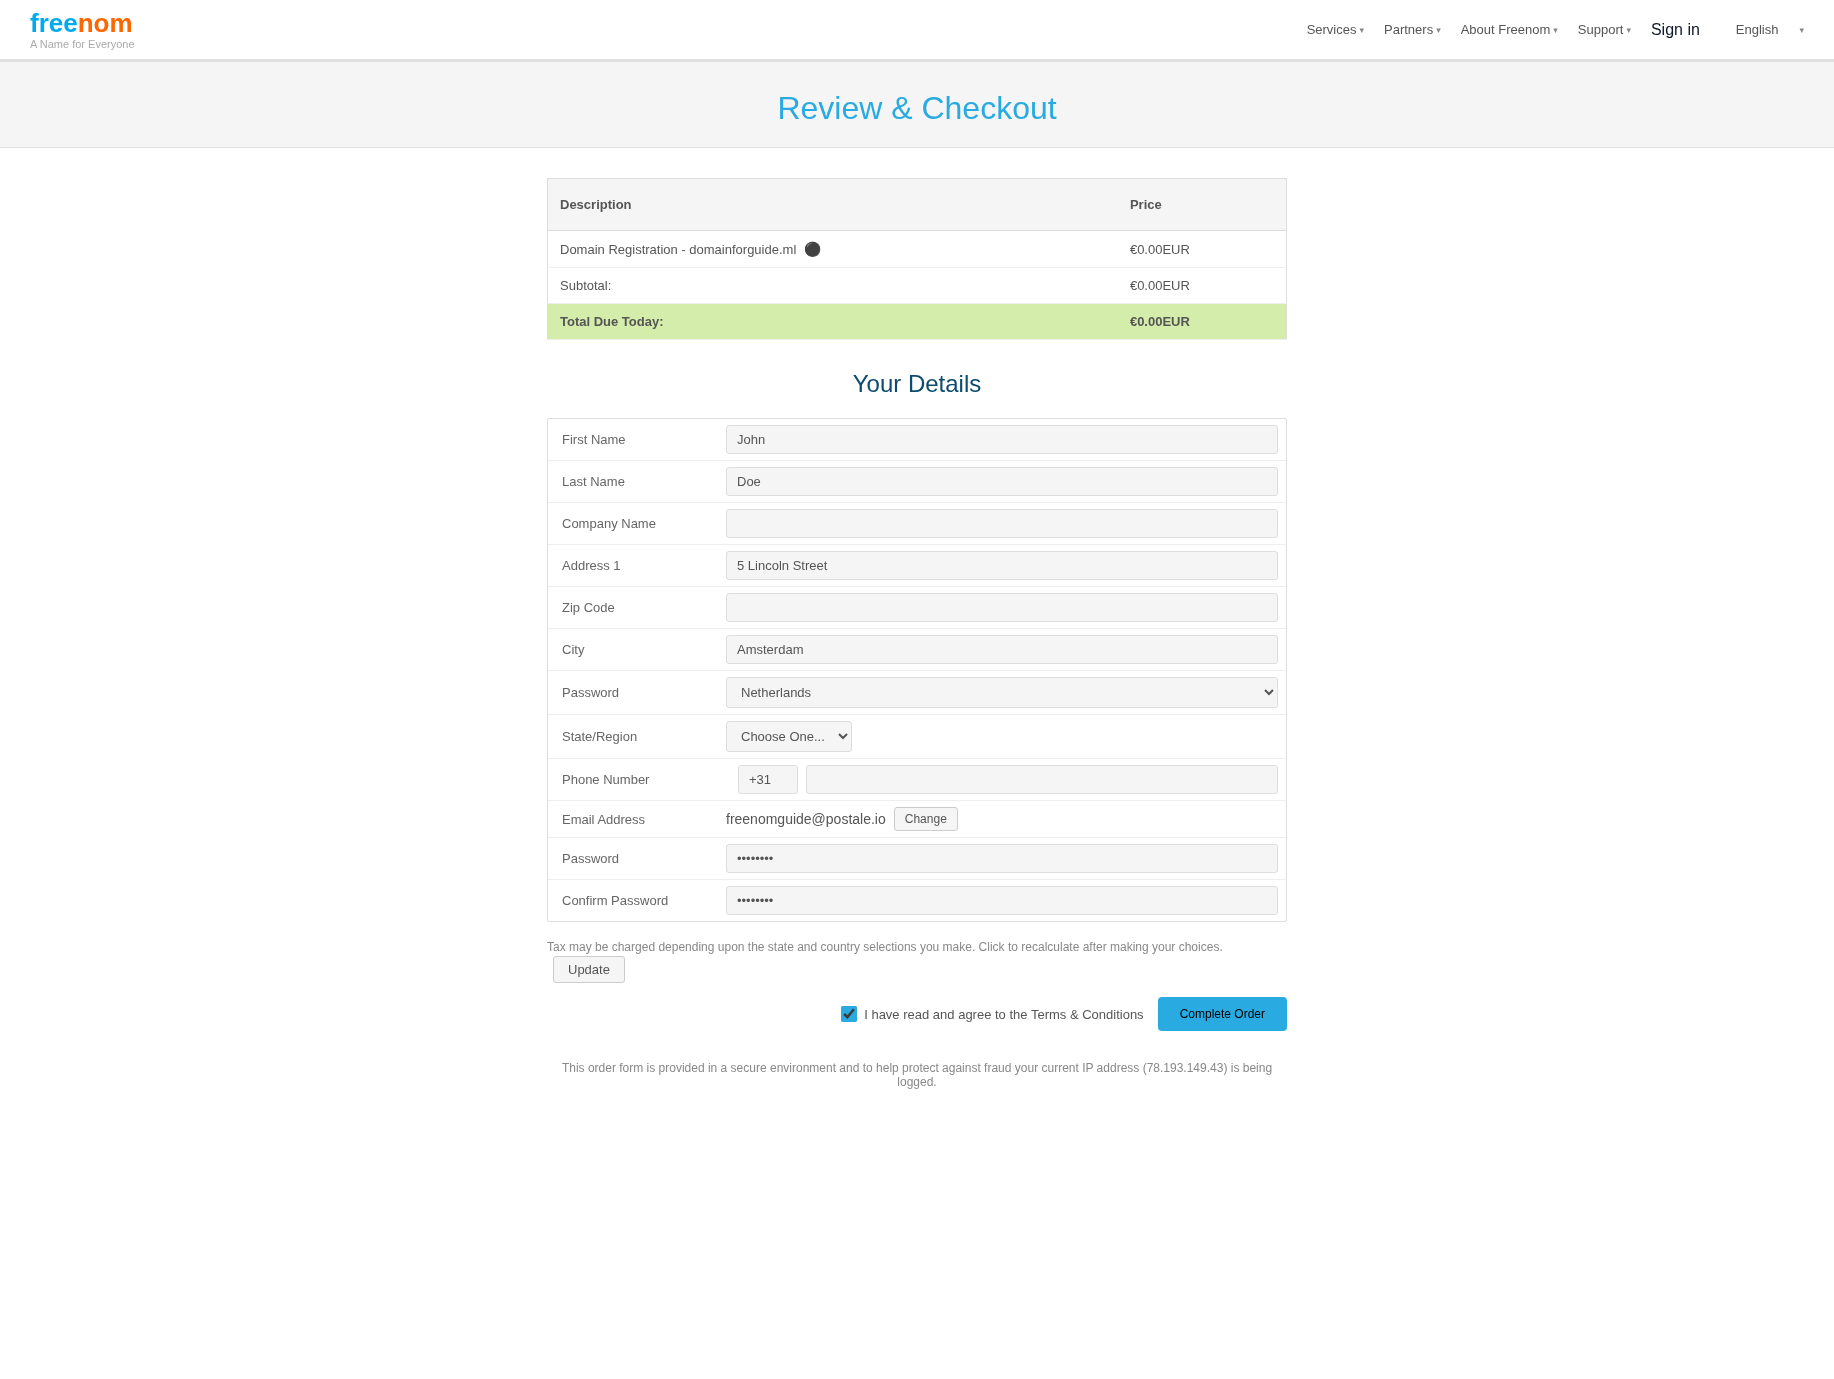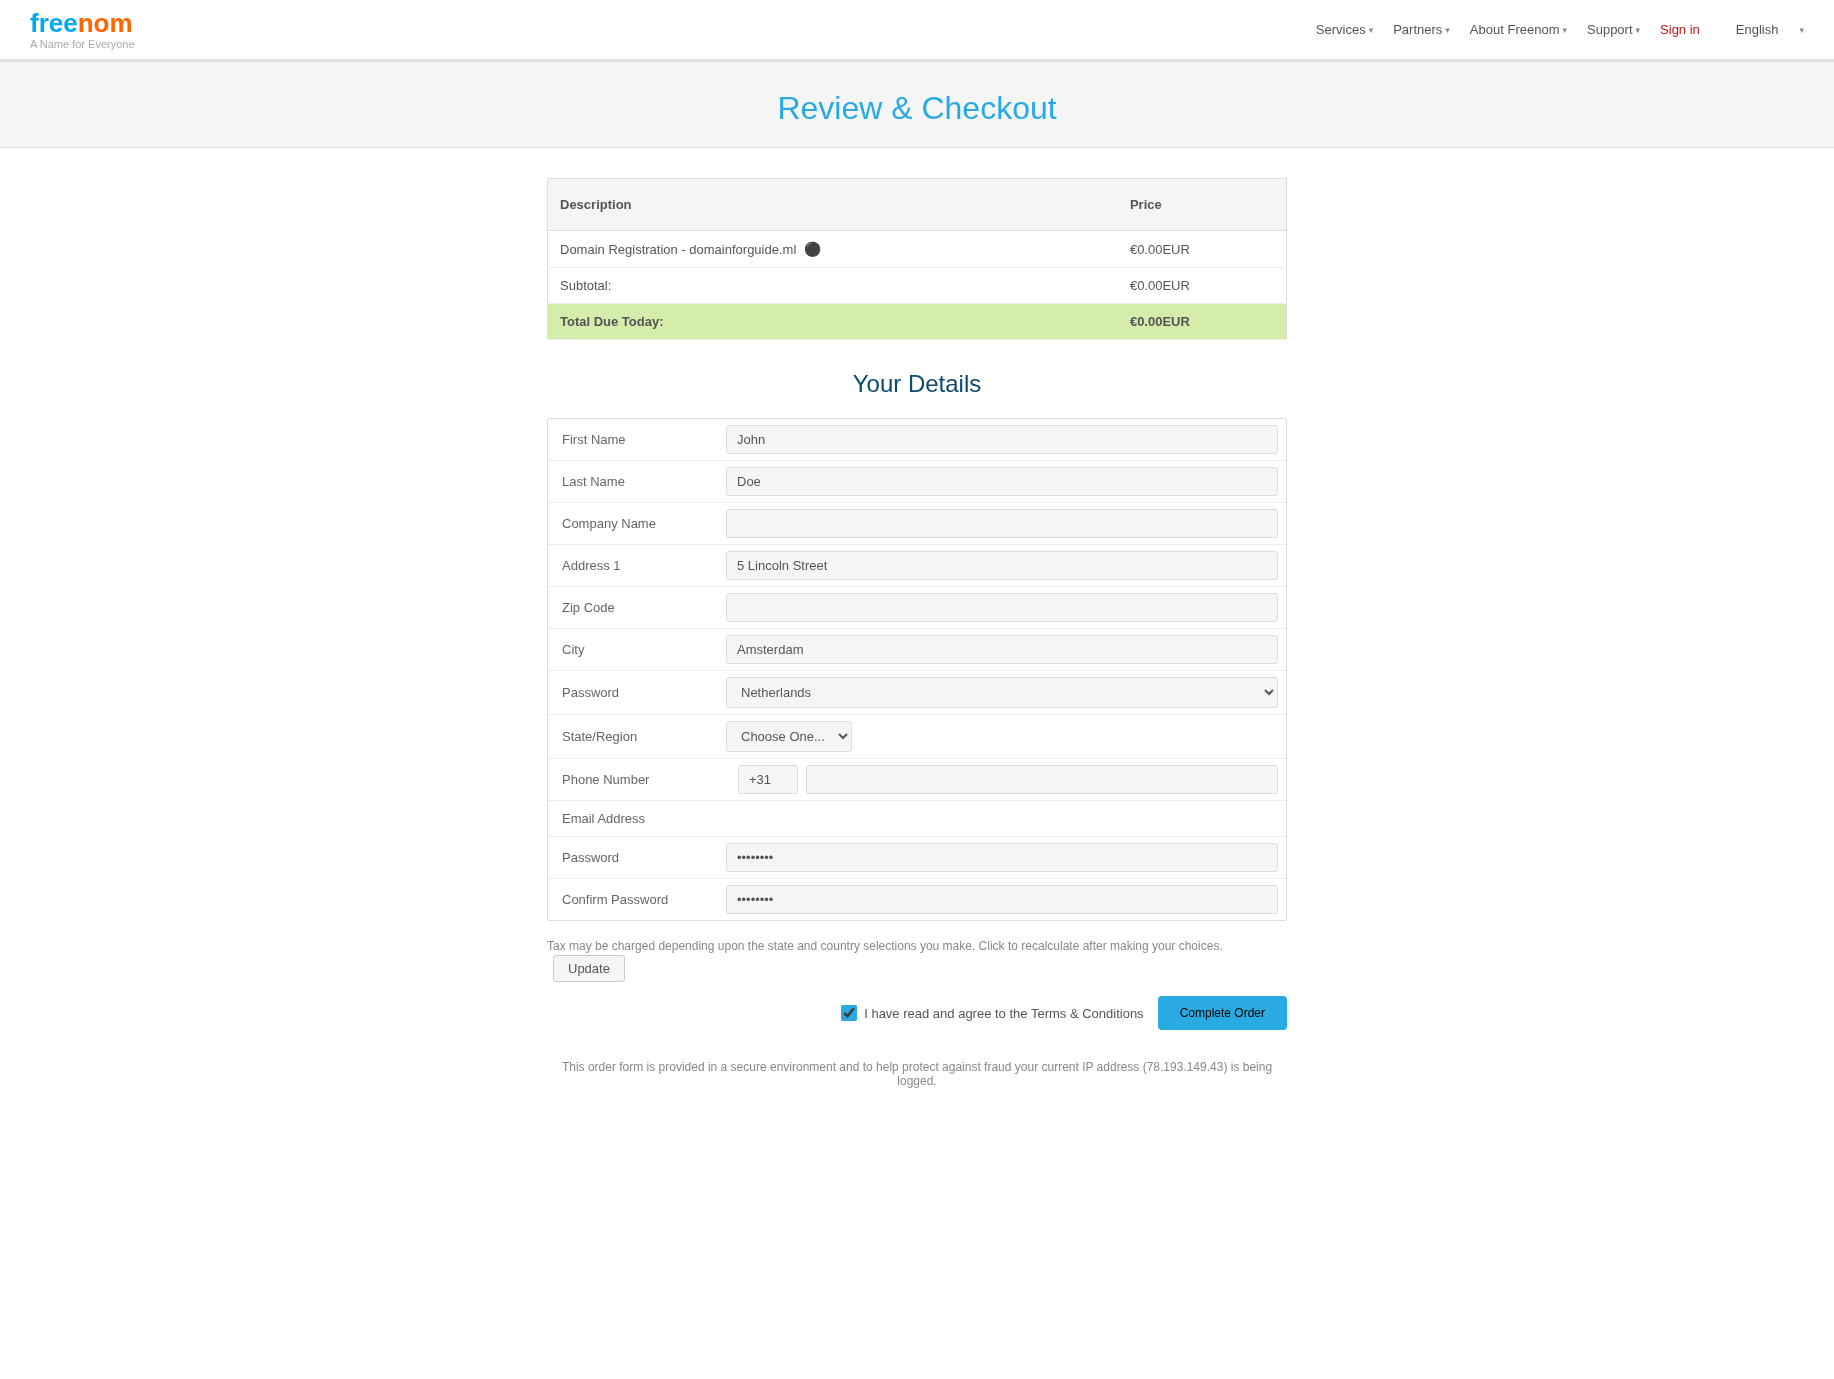--- a/index.html
+++ b/index.html
@@ -15,21 +15,21 @@
       background: #fff;
       border-bottom: 1px solid #e0e0e0;
     }
     .nav-logo { display: flex; flex-direction: column; line-height: 1.1; }
     .logo-free { color: #00aaee; font-size: 26px; font-weight: bold; display: inline; }
     .logo-nom { color: #f60; font-size: 26px; font-weight: bold; display: inline; }
     .logo-tagline { color: #aaa; font-size: 11px; }
     .nav-links { display: flex; align-items: center; gap: 20px; }
     .nav-link { color: #555; text-decoration: none; font-size: 13px; display: flex; align-items: center; gap: 3px; cursor: pointer; }
     .chevron { font-size: 9px; color: #888; }
-    .nav-signin { color: #b91c1c; font-size: 13px; cursor: pointer; }
+    .nav-signin { color: #0f172a; font-size: 16px; cursor: pointer; }
     .nav-lang { color: #555; font-size: 13px; cursor: pointer; display: flex; align-items: center; gap: 21px; padding-left: 16px; }
 
     
     .header-band {
       background: #f5f5f5;
       border-bottom: 1px solid #e0e0e0;
       text-align: center;
       padding: 28px 0 20px;
     }
     .page-title {
@@ -376,20 +376,26 @@
       <div class="form-field">
         <div class="phone-row-inner">
           <input class="phone-prefix" type="text" value="+31" style="">
           <input class="phone-main" type="text" value="" style="">
         </div>
       </div>
     </div>
 
     <div class="form-row">
       <div class="form-label">Email Address</div>
+      <div class="form-field">
+        <div class="email-row-inner">
+          <span>freenomguide@postale.io</span>
+          <button class="change-btn">Change</button>
+        </div>
+      </div>
     </div>
 
     <div class="form-row">
       <div class="form-label">Password</div>
       <div class="form-field">
         <input class="form-input" type="password" value="12345678" style="">
       </div>
     </div>
 
     <div class="form-row">

